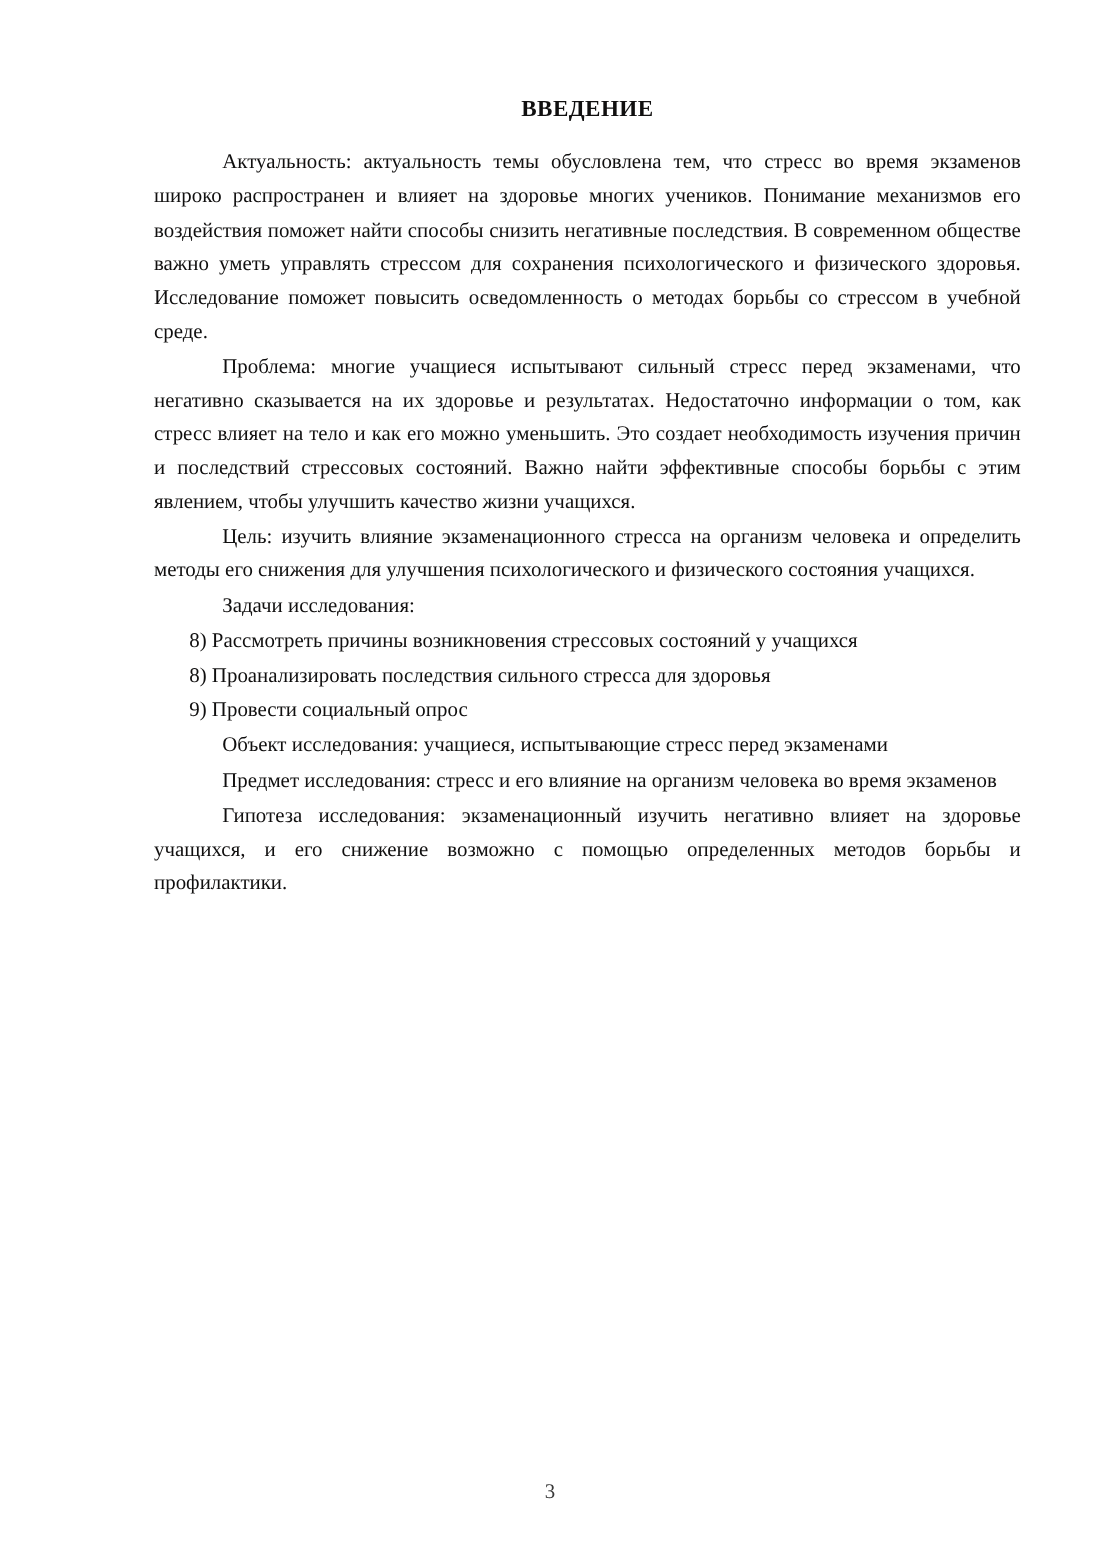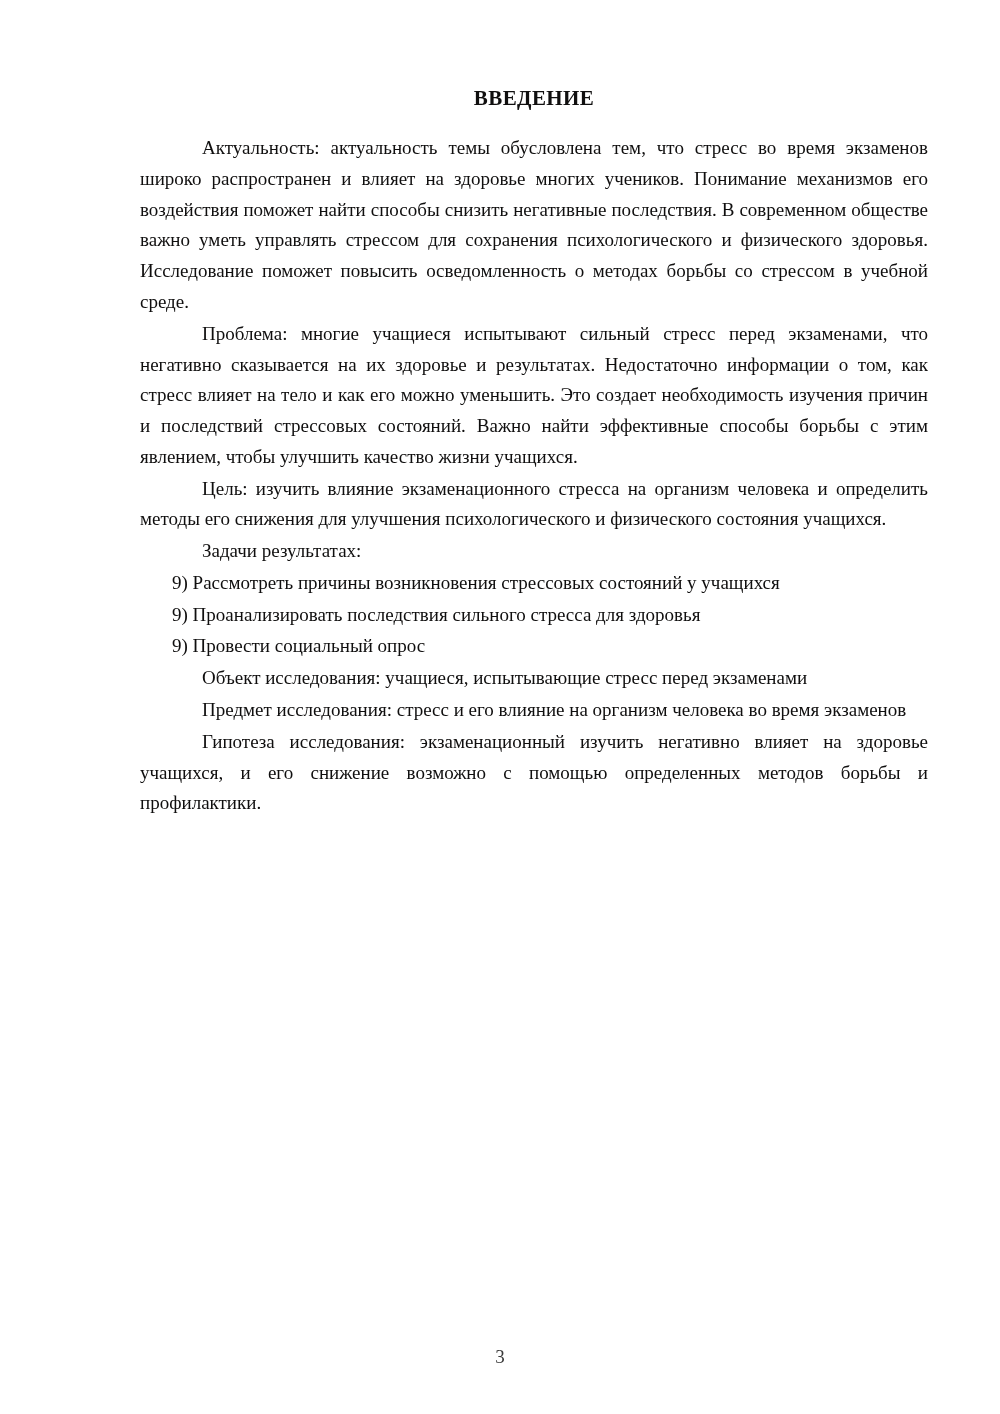--- a/index.html
+++ b/index.html
@@ -51,23 +51,23 @@
 <body>
 
 <div class="page">
 
   <h1 class="doc-title">ВВЕДЕНИЕ</h1>
 
   <div class="body-text">
     <p class="para">Актуальность: актуальность темы обусловлена тем, что стресс во время экзаменов широко распространен и влияет на здоровье многих учеников. Понимание механизмов его воздействия поможет найти способы снизить негативные последствия. В современном обществе важно уметь управлять стрессом для сохранения психологического и физического здоровья. Исследование поможет повысить осведомленность о методах борьбы со стрессом в учебной среде.</p>
     <p class="para">Проблема: многие учащиеся испытывают сильный стресс перед экзаменами, что негативно сказывается на их здоровье и результатах. Недостаточно информации о том, как стресс влияет на тело и как его можно уменьшить. Это создает необходимость изучения причин и последствий стрессовых состояний. Важно найти эффективные способы борьбы с этим явлением, чтобы улучшить качество жизни учащихся.</p>
     <p class="para">Цель: изучить влияние экзаменационного стресса на организм человека и определить методы его снижения для улучшения психологического и физического состояния учащихся.</p>
-    <p class="para">Задачи результатах:</p>
-    <p class="para list-item">9) Рассмотреть причины возникновения стрессовых состояний у учащихся</p>
-    <p class="para list-item">9) Проанализировать последствия сильного стресса для здоровья</p>
+    <p class="para">Задачи исследования:</p>
+    <p class="para list-item">8) Рассмотреть причины возникновения стрессовых состояний у учащихся</p>
+    <p class="para list-item">8) Проанализировать последствия сильного стресса для здоровья</p>
     <p class="para list-item">9) Провести социальный опрос</p>
     <p class="para">Объект исследования: учащиеся, испытывающие стресс перед экзаменами</p>
     <p class="para">Предмет исследования: стресс и его влияние на организм человека во время экзаменов</p>
     <p class="para">Гипотеза исследования: экзаменационный изучить негативно влияет на здоровье учащихся, и его снижение возможно с помощью определенных методов борьбы и профилактики.</p>
   </div>
 
   <div class="page-number">3</div>
 
 </div>
 

